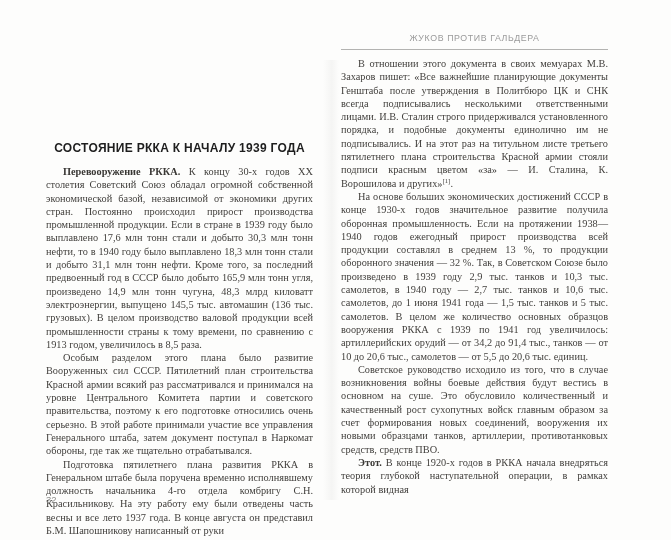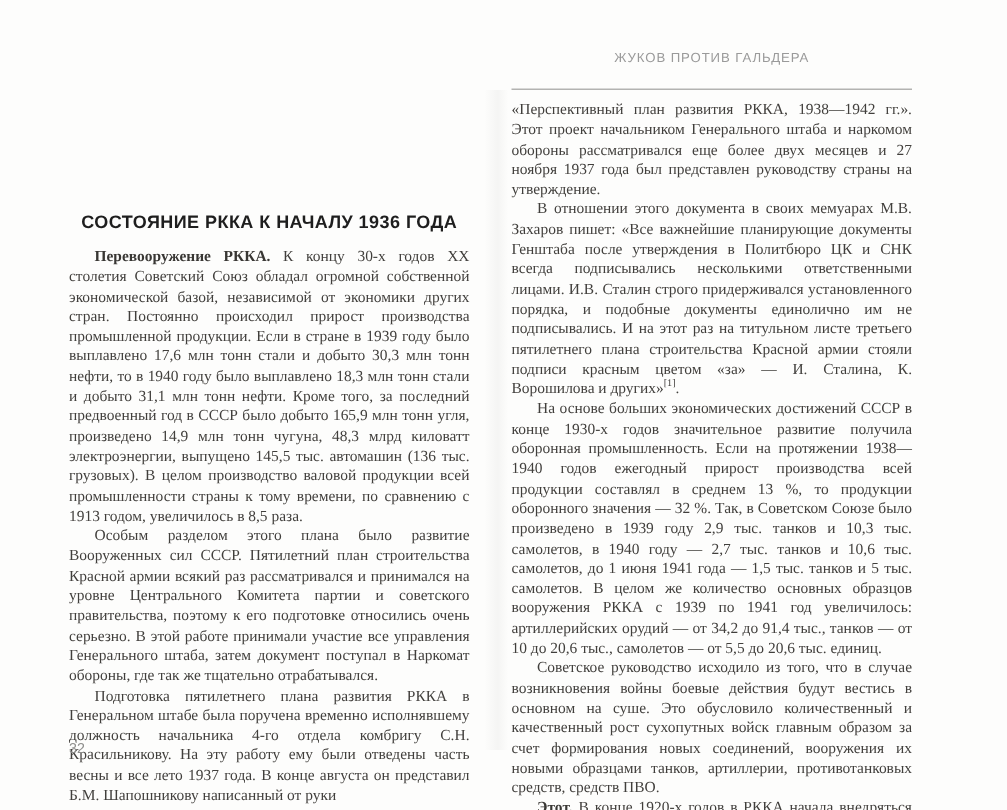--- a/index.html
+++ b/index.html
@@ -31,21 +31,21 @@
     white-space: nowrap;
   }
 
   
   .running-header {
     font-family: "Liberation Sans", sans-serif;
     font-size: 8.8px;
     letter-spacing: 0.6px;
     color: #9a9a9a;
     text-align: center;
-    padding-bottom: 16px;
+    padding-bottom: 6px;
     border-bottom: 1px solid #b3b3b1;
     margin-bottom: 7px;
   }
 
   
   .body-text p {
     margin: 0;
     font-size: 10.3px;
     line-height: 13.3px;
     color: #413f3c;
@@ -86,29 +86,28 @@
   }
 </style>
 </head>
 <body>
 
 <div class="spread">
 
   <div class="gutter"></div>
 
   <div class="page-left body-text">
-    <h1 class="section-title">СОСТОЯНИЕ РККА К НАЧАЛУ 1936 ГОДА</h1>
+    <h1 class="section-title">СОСТОЯНИЕ РККА К НАЧАЛУ 1939 ГОДА</h1>
     <p class="indent"><b>Перевооружение РККА.</b><span> К концу 30-х годов XX столетия Советский Союз обладал огромной собственной экономической базой, независимой от экономики других стран. Постоянно происходил прирост производства промышленной продукции. Если в стране в 1939 году было выплавлено 17,6 млн тонн стали и добыто 30,3 млн тонн нефти, то в 1940 году было выплавлено 18,3 млн тонн стали и добыто 31,1 млн тонн нефти. Кроме того, за последний предвоенный год в СССР было добыто 165,9 млн тонн угля, произведено 14,9 млн тонн чугуна, 48,3 млрд киловатт электроэнергии, выпущено 145,5 тыс. автомашин (136 тыс. грузовых). В целом производство валовой продукции всей промышленности страны к тому времени, по сравнению с 1913 годом, увеличилось в 8,5 раза.</span></p>
     <p class="indent">Особым разделом этого плана было развитие Вооруженных сил СССР. Пятилетний план строительства Красной армии всякий раз рассматривался и принимался на уровне Центрального Комитета партии и советского правительства, поэтому к его подготовке относились очень серьезно. В этой работе принимали участие все управления Генерального штаба, затем документ поступал в Наркомат обороны, где так же тщательно отрабатывался.</p>
     <p class="indent">Подготовка пятилетнего плана развития РККА в Генеральном штабе была поручена временно исполнявшему должность начальника 4-го отдела комбригу С.Н. Красильникову. На эту работу ему были отведены часть весны и все лето 1937 года. В конце августа он представил Б.М. Шапошникову написанный от руки</p>
   </div>
 
   <div class="page-right body-text">
     <div class="running-header">ЖУКОВ ПРОТИВ ГАЛЬДЕРА</div>
-    <p>«Перспективный план развития РККА, 1938—1942 гг.». Этот проект начальником Генерального штаба и наркомом обороны рассматривался еще более двух месяцев и 27 ноября 1937 года был представлен руководству страны на утверждение.</p>
     <p class="indent"><span>В отношении этого документа в своих мемуарах М.В. Захаров пишет: «Все важнейшие планирующие документы Генштаба после утверждения в Политбюро ЦК и СНК всегда подписывались несколькими ответственными лицами. И.В. Сталин строго придерживался установленного порядка, и подобные документы единолично им не подписывались. И на этот раз на титульном листе третьего пятилетнего плана строительства Красной армии стояли подписи красным цветом «за» — И. Сталина, К. Ворошилова и других»</span><sup class="footnote-sup">[1]</sup><span>.</span></p>
     <p class="indent">На основе больших экономических достижений СССР в конце 1930-х годов значительное развитие получила оборонная промышленность. Если на протяжении 1938—1940 годов ежегодный прирост производства всей продукции составлял в среднем 13 %, то продукции оборонного значения — 32 %. Так, в Советском Союзе было произведено в 1939 году 2,9 тыс. танков и 10,3 тыс. самолетов, в 1940 году — 2,7 тыс. танков и 10,6 тыс. самолетов, до 1 июня 1941 года — 1,5 тыс. танков и 5 тыс. самолетов. В целом же количество основных образцов вооружения РККА с 1939 по 1941 год увеличилось: артиллерийских орудий — от 34,2 до 91,4 тыс., танков — от 10 до 20,6 тыс., самолетов — от 5,5 до 20,6 тыс. единиц.</p>
     <p class="indent">Советское руководство исходило из того, что в случае возникновения войны боевые действия будут вестись в основном на суше. Это обусловило количественный и качественный рост сухопутных войск главным образом за счет формирования новых соединений, вооружения их новыми образцами танков, артиллерии, противотанковых средств, средств ПВО.</p>
     <p class="indent"><b>Этот.</b><span> В конце 1920-х годов в РККА начала внедряться теория глубокой наступательной операции, в рамках которой видная</span></p>
   </div>
 
   <div class="pagenum pagenum-left">32</div>
 
 </div>
 

